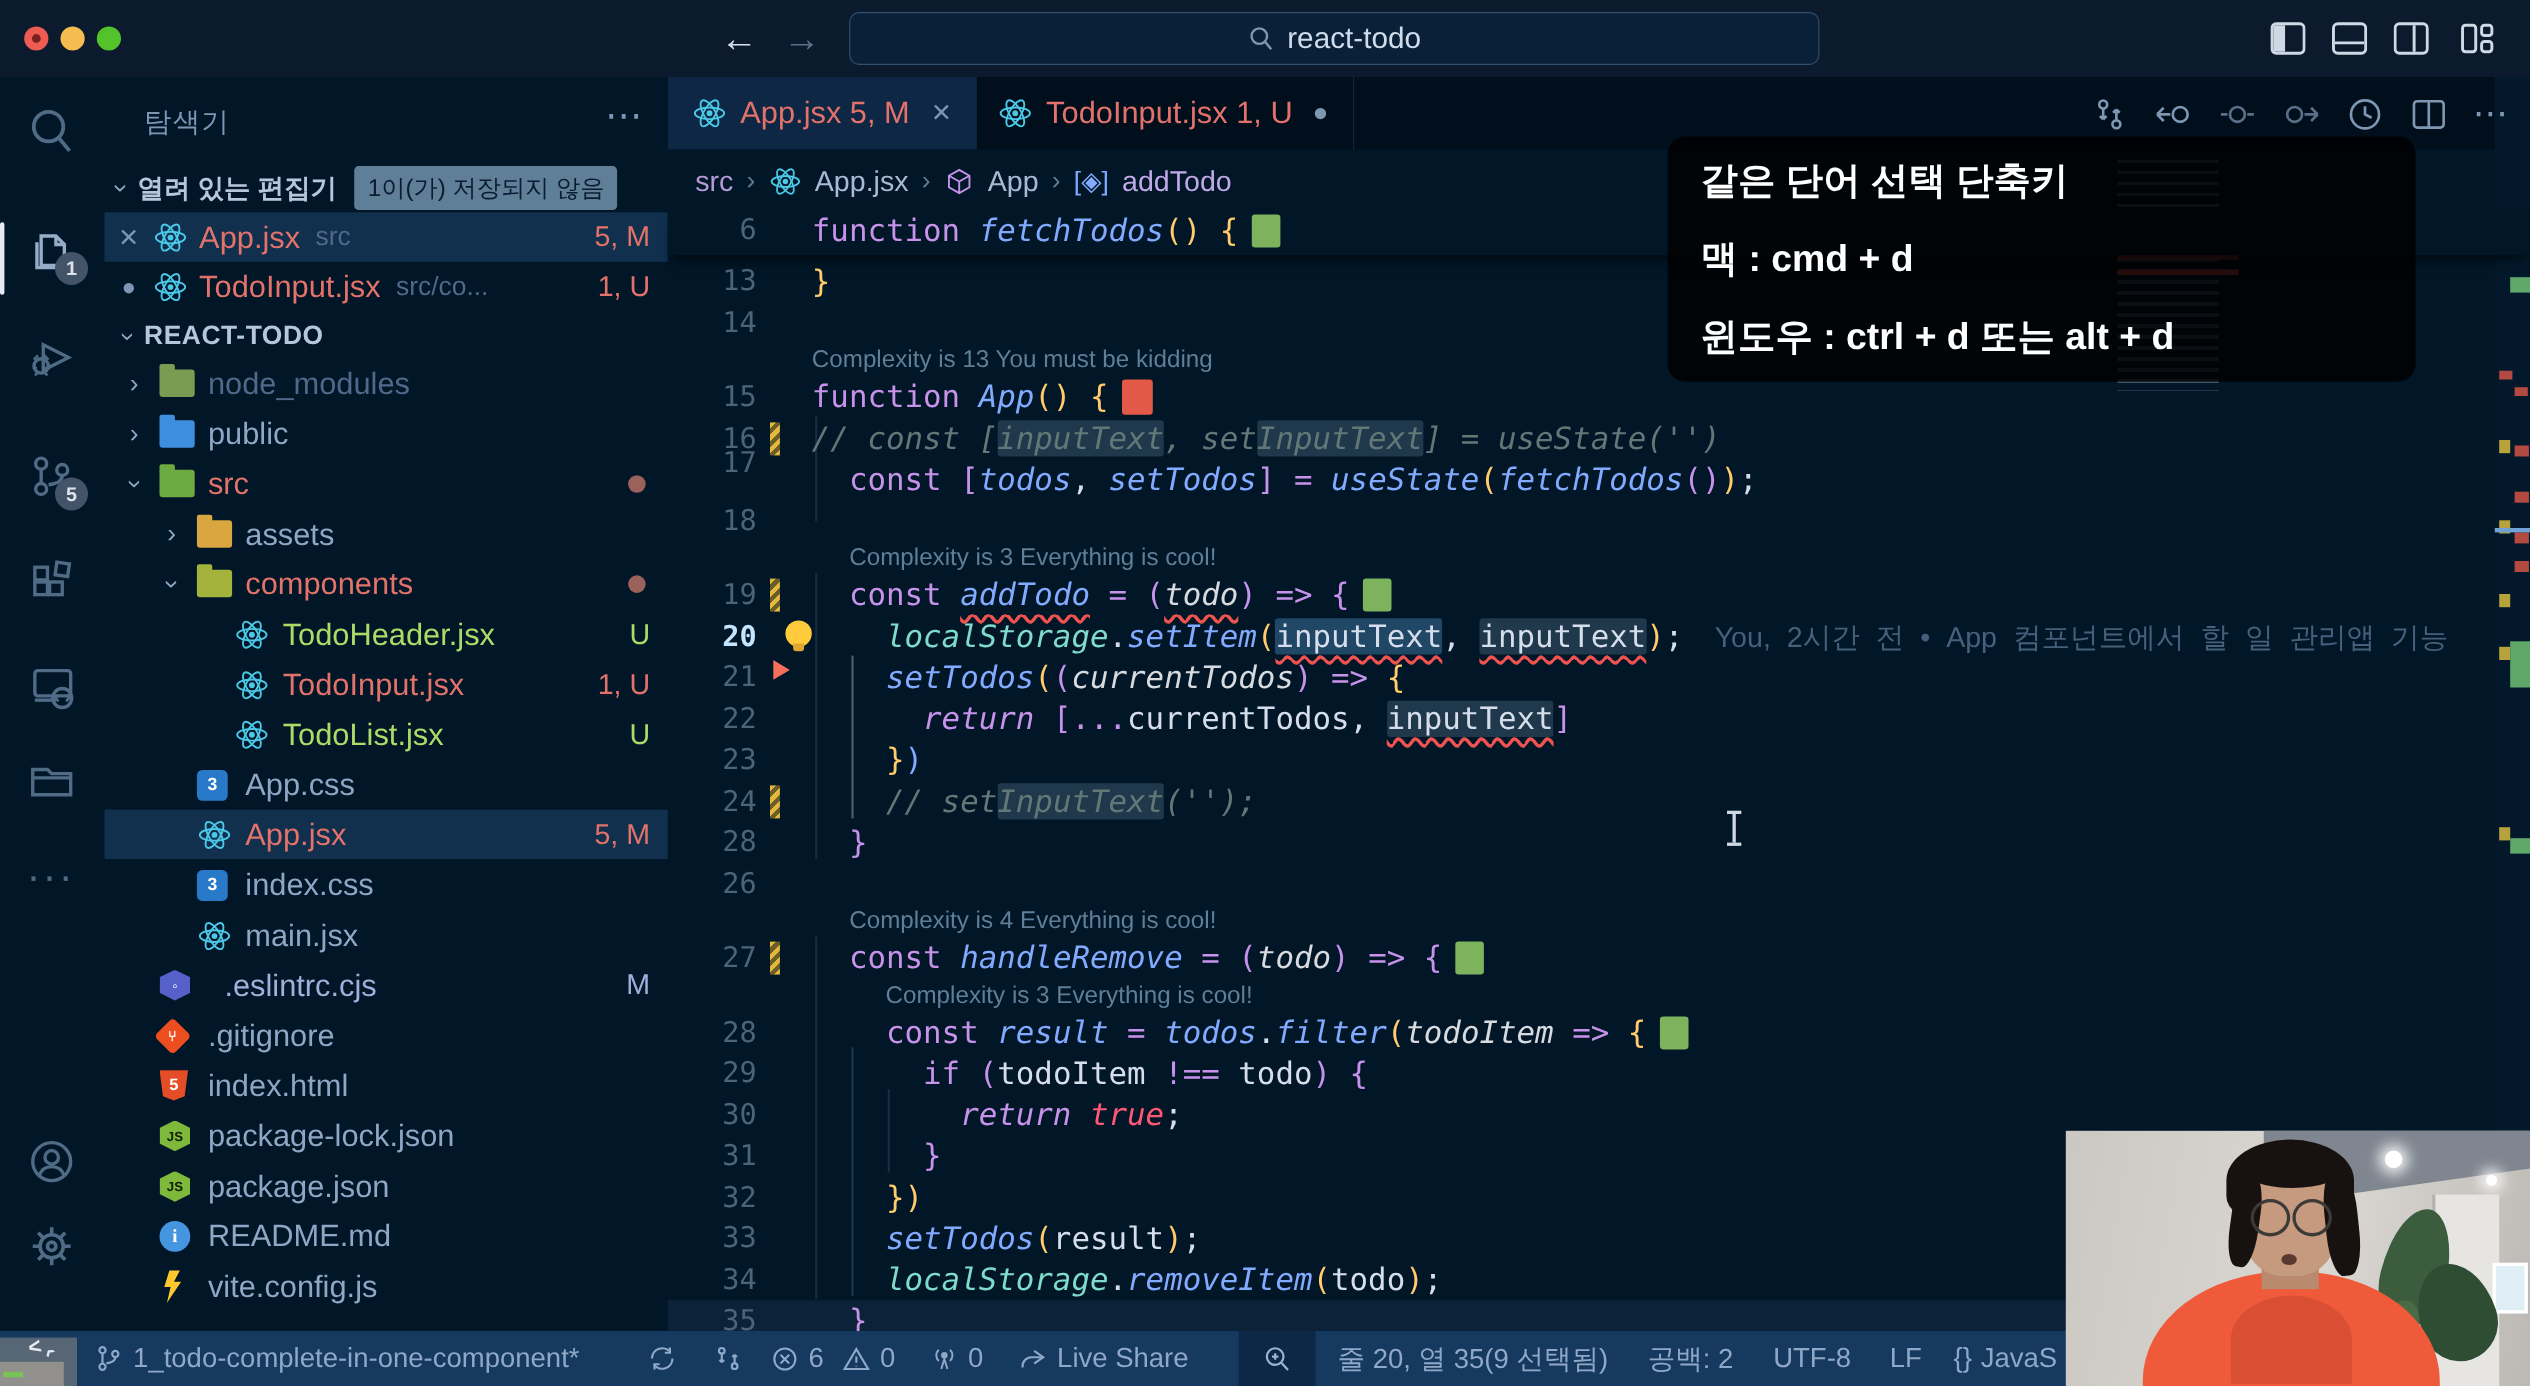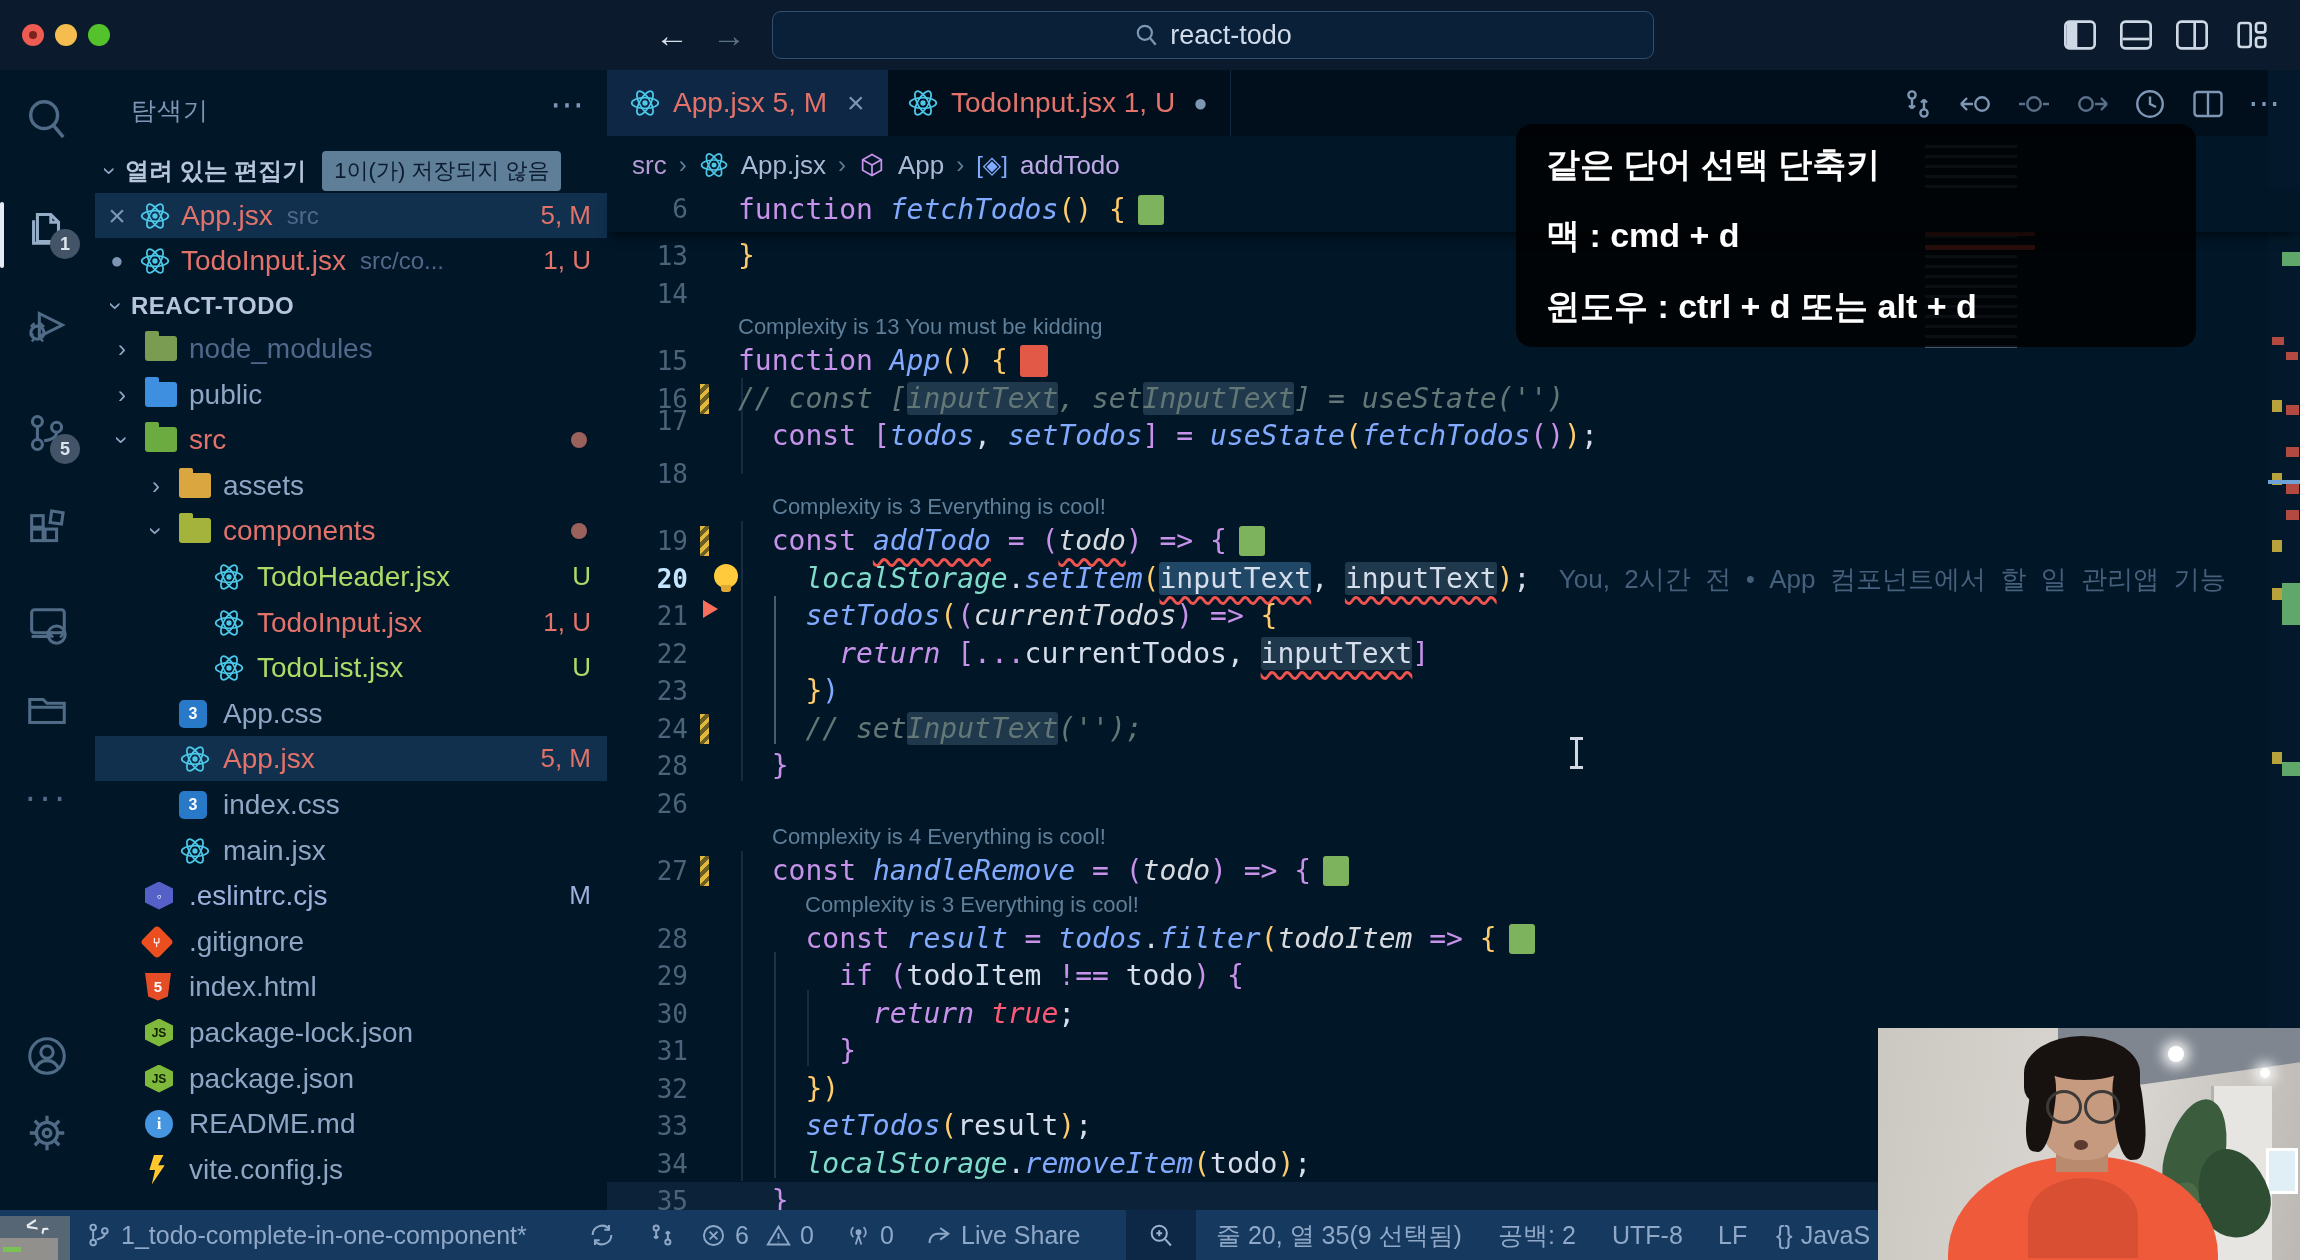--- a/index.html
+++ b/index.html
@@ -379,21 +379,21 @@
                 <ellipse cx="12" cy="12" rx="10" ry="4" transform="rotate(60 12 12)"></ellipse>
                 <ellipse cx="12" cy="12" rx="10" ry="4" transform="rotate(120 12 12)"></ellipse>
               </g>
               <circle cx="12" cy="12" r="2" fill="#4cc8e8"></circle>
             </svg>
           </span>
           <span class="sb-label lbl-normal" style="position: absolute; left: 128px;">main.jsx</span>
         </div>
         <div class="sb-row" style="top: 803px;">
           <span class="mini" style="width: 28px; height: 28px; background: rgb(85, 97, 201); clip-path: polygon(50% 0px, 100% 25%, 100% 75%, 50% 100%, 0px 75%, 0px 25%); font-size: 14px; position: absolute; left: 50px;">◦</span>
-          <span class="sb-label lbl-esl" style="position: absolute; left: 94px;">.eslintrc.cjs</span>
+          <span class="sb-label lbl-esl" style="position: absolute; left: 109px;">.eslintrc.cjs</span>
           <span class="sb-badge lbl-esl">M</span>
         </div>
         <div class="sb-row" style="top: 849px;">
           <span class="mini" style="width: 24px; height: 24px; background: rgb(236, 78, 32); border-radius: 4px; transform: rotate(45deg); font-size: 13px; position: absolute; left: 50px;">
             <span style="transform:rotate(-45deg);">⑂</span>
           </span>
           <span class="sb-label lbl-normal" style="position: absolute; left: 94px;">.gitignore</span>
         </div>
         <div class="sb-row" style="top: 894px;">
           <span class="mini" style="width: 26px; height: 28px; background: rgb(228, 77, 38); clip-path: polygon(0px 0px, 100% 0px, 88% 86%, 50% 100%, 12% 86%); font-size: 15px; position: absolute; left: 50px;">5</span>

